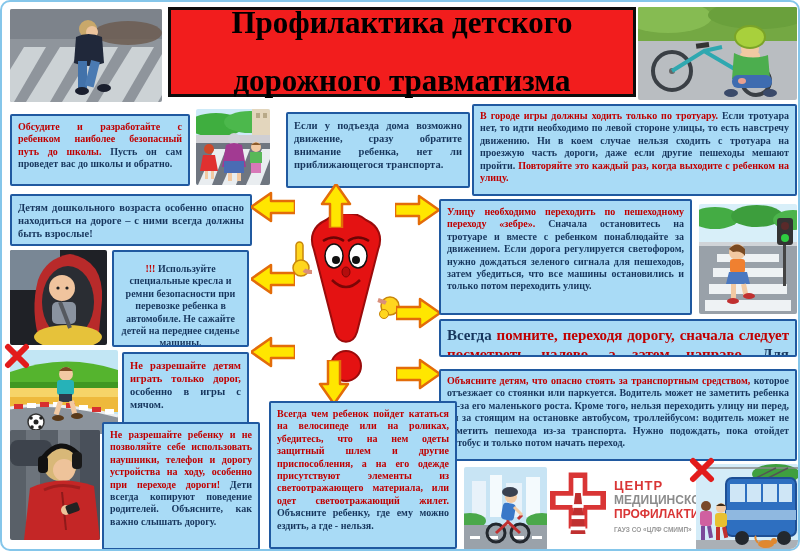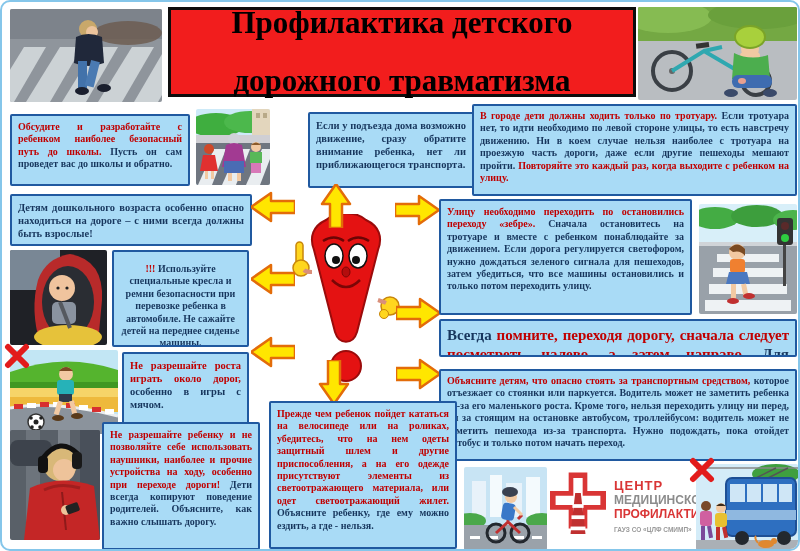--- a/index.html
+++ b/index.html
@@ -183,21 +183,21 @@
         <circle cx="31" cy="68" r="1.8" fill="#222"></circle>
       <circle cx="22" cy="77" r="1.8" fill="#222"></circle>
         <circle cx="30" cy="77" r="1.8" fill="#222"></circle>
     </svg>
   </div>
   <svg class="xmark" style="left:2px;top:341px;" viewBox="0 0 26 26">
       <use href="#xmark-path"></use>
     </svg>
 
   <div class="block" style="left:120px;top:350px;width:127px;height:80px;font-size:10.5px;">
-    <span class="t-red">Не разрешайте роста играть около дорог,</span><span class="t-blue"> особенно в игры с мячом.</span>
+    <span class="t-red">Не разрешайте детям играть только дорог,</span><span class="t-blue"> особенно в игры с мячом.</span>
   </div>
 
   <div class="illus" style="left:8px;top:428px;width:90px;height:110px;">
     <svg viewBox="0 0 90 110">
       <rect width="90" height="110" fill="#596068"></rect>
       <rect x="16" width="14" height="110" fill="#6d747c"></rect>
       <rect x="48" width="12" height="110" fill="#7d848c"></rect>
       <rect x="70" width="20" height="110" fill="#49505a"></rect>
       <rect x="0" y="10" width="42" height="26" rx="8" fill="#3d434c"></rect>
       <g>
@@ -209,24 +209,24 @@
         <path d="M20,58 Q50,44 84,56 L90,110 L14,110 Z" fill="#c42626"></path>
         <path d="M34,60 Q50,52 70,58" fill="none" stroke="#a01e1e" stroke-width="3"></path>
         <line x1="52" y1="62" x2="56" y2="100" stroke="#8e1a1a" stroke-width="2"></line>
         <circle cx="56" cy="80" r="5" fill="#eec39a"></circle>
         <rect x="56" y="74" width="13" height="9" rx="2" fill="#222" transform="rotate(-20 62 78)"></rect>
       </g>
     </svg>
   </div>
 
   <div class="block" style="left:100px;top:420px;width:158px;height:128px;font-size:10px;">
-    <span class="t-red">Не разрешайте ребенку и не позволяйте себе использовать наушники, наиболее и прочие устройства на ходу, особенно при переходе дороги!</span><span class="t-blue"> Дети всегда копируют поведение родителей. Объясните, как важно слышать дорогу.</span>
-  </div>
-
-  <div class="block" style="left:284px;top:110px;width:166px;height:76px;font-size:10.5px;margin-left:22px;">
+    <span class="t-red">Не разрешайте ребенку и не позволяйте себе использовать наушники, телефон и дорогу устройства на ходу, особенно при переходе дороги!</span><span class="t-blue"> Дети всегда копируют поведение родителей. Объясните, как важно слышать дорогу.</span>
+  </div>
+
+  <div class="block" style="left:284px;top:110px;width:184px;height:76px;font-size:10.5px;">
     <span class="t-blue">Если у подъезда дома возможно движение, сразу обратите внимание ребенка, нет ли приближающегося транспорта.</span>
   </div>
 
   <div class="abs" style="left:288px;top:212px;width:112px;height:172px;">
     <svg viewBox="0 0 112 172" style="width:100%;height:100%;display:block;">
       <rect x="6" y="28" width="7" height="25" rx="3.5" fill="#ffd61e" stroke="#c8860a" stroke-width="1.5"></rect>
       <circle cx="11" cy="54" r="8" fill="#ffd61e" stroke="#c8860a" stroke-width="1.5"></circle>
       <circle cx="100" cy="92" r="9" fill="#ffd61e" stroke="#c8860a" stroke-width="1.5"></circle>
       <circle cx="94" cy="100" r="4.5" fill="#ffd61e" stroke="#c8860a" stroke-width="1"></circle>
       <path d="M22,58 Q16,58 14,56" stroke="#d98f7a" stroke-width="4" fill="none"></path>
@@ -263,25 +263,25 @@
       <use href="#arrow-poly"></use>
     </svg>
   <svg class="arrow" style="left:394px;top:295px;" viewBox="0 0 44 32">
       <use href="#arrow-poly"></use>
     </svg>
   <svg class="arrow" style="left:394px;top:356px;" viewBox="0 0 44 32">
       <use href="#arrow-poly"></use>
     </svg>
 
   <div class="block" style="left:470px;top:102px;width:325px;height:92px;font-size:10px;padding:4px 6px;">
-    <span class="t-red">В городе дети должны ходить только по тротуару.</span><span class="t-blue"> Если тротуара нет, то идти необходимо по левой стороне улицы, то есть навстречу движению. Ни в коем случае нельзя наиболее с тротуара на проезжую часть дороги, даже если другие пешеходы мешают пройти.</span><span class="t-red"> Повторяйте это каждый раз, когда выходите с ребенком на улицу.</span>
+    <span class="t-red">В городе игры должны ходить только по тротуару.</span><span class="t-blue"> Если тротуара нет, то идти необходимо по левой стороне улицы, то есть навстречу движению. Ни в коем случае нельзя сходить с тротуара на проезжую часть дороги, даже если другие пешеходы мешают пройти.</span><span class="t-red"> Повторяйте это каждый раз, когда выходите с ребенком на улицу.</span>
   </div>
 
   <div class="block" style="left:437px;top:197px;width:253px;height:116px;font-size:10px;">
-    <span class="t-red">Улицу необходимо переходить по остановились переходу «зебре».</span><span class="t-blue"> Сначала остановитесь на тротуаре и вместе с ребенком понаблюдайте за движением. Если дорога регулируется светофором, нужно дождаться зеленого сигнала для пешеходов, затем убедиться, что все машины остановились и только потом переходить улицу.</span>
+    <span class="t-red">Улицу необходимо переходить по пешеходному переходу «зебре».</span><span class="t-blue"> Сначала остановитесь на тротуаре и вместе с ребенком понаблюдайте за движением. Если дорога регулируется светофором, нужно дождаться зеленого сигнала для пешеходов, затем убедиться, что все машины остановились и только потом переходить улицу.</span>
   </div>
 
   <div class="illus" style="left:697px;top:202px;width:98px;height:110px;">
     <svg viewBox="0 0 98 110">
       <rect width="98" height="110" fill="#d8eff9"></rect>
       <ellipse cx="16" cy="14" rx="24" ry="11" fill="#44ac44"></ellipse>
       <ellipse cx="58" cy="12" rx="26" ry="11" fill="#3d9e3d"></ellipse>
       <ellipse cx="94" cy="16" rx="20" ry="10" fill="#4cb44c"></ellipse>
       <rect y="38" width="98" height="4" fill="#d0d4d8"></rect>
       <rect y="42" width="98" height="68" fill="#99a1a9"></rect>
@@ -310,21 +310,21 @@
 
   <div class="block" style="left:437px;top:317px;width:358px;height:38px;font-size:15px;">
     <span class="t-blue">Всегда </span><span class="t-red">помните, переходя дорогу, сначала следует посмотреть налево, а затем направо.</span><span class="t-blue"> Для закрепления результата, всегда проговаривайте все свои движения.</span>
   </div>
 
   <div class="block" style="left:437px;top:367px;width:358px;height:92px;font-size:10px;padding:4px 6px;">
     <span class="t-red">Объясните детям, что опасно стоять за транспортным средством,</span><span class="t-blue"> которое отъезжает со стоянки или паркуется. Водитель может не заметить ребенка из-за его маленького роста. Кроме того, нельзя переходить улицу ни перед, ни за стоящим на остановке автобусом, троллейбусом: водитель может не заметить пешехода из-за транспорта. Нужно подождать, пока отойдет автобус и только потом начать переход.</span>
   </div>
 
   <div class="block" style="left:267px;top:399px;width:188px;height:148px;font-size:10px;">
-    <span class="t-red">Прежде чем ребенок пойдет кататься на велосипеде или на роликах, убедитесь, что на нем одеты защитный шлем и другие приспособления, а на его одежде присутствуют элементы из светоотражающего материала, или одет светоотражающий жилет.</span><span class="t-blue"> Объясните ребенку, где ему можно ездить, а где - нельзя.</span>
+    <span class="t-red">Всегда чем ребенок пойдет кататься на велосипеде или на роликах, убедитесь, что на нем одеты защитный шлем и другие приспособления, а на его одежде присутствуют элементы из светоотражающего материала, или одет светоотражающий жилет.</span><span class="t-blue"> Объясните ребенку, где ему можно ездить, а где - нельзя.</span>
   </div>
 
   <div class="illus" style="left:462px;top:465px;width:83px;height:83px;">
     <svg viewBox="0 0 83 83">
       <rect width="83" height="83" fill="#c8e4f4"></rect>
       <rect x="8" y="14" width="14" height="36" fill="#e8f2fa"></rect>
       <rect x="26" y="8" width="12" height="42" fill="#f4fafd"></rect>
       <rect x="42" y="16" width="16" height="34" fill="#e8f2fa"></rect>
       <rect x="62" y="10" width="14" height="40" fill="#f4fafd"></rect>
       <ellipse cx="6" cy="54" rx="16" ry="8" fill="#4aa84a"></ellipse>

